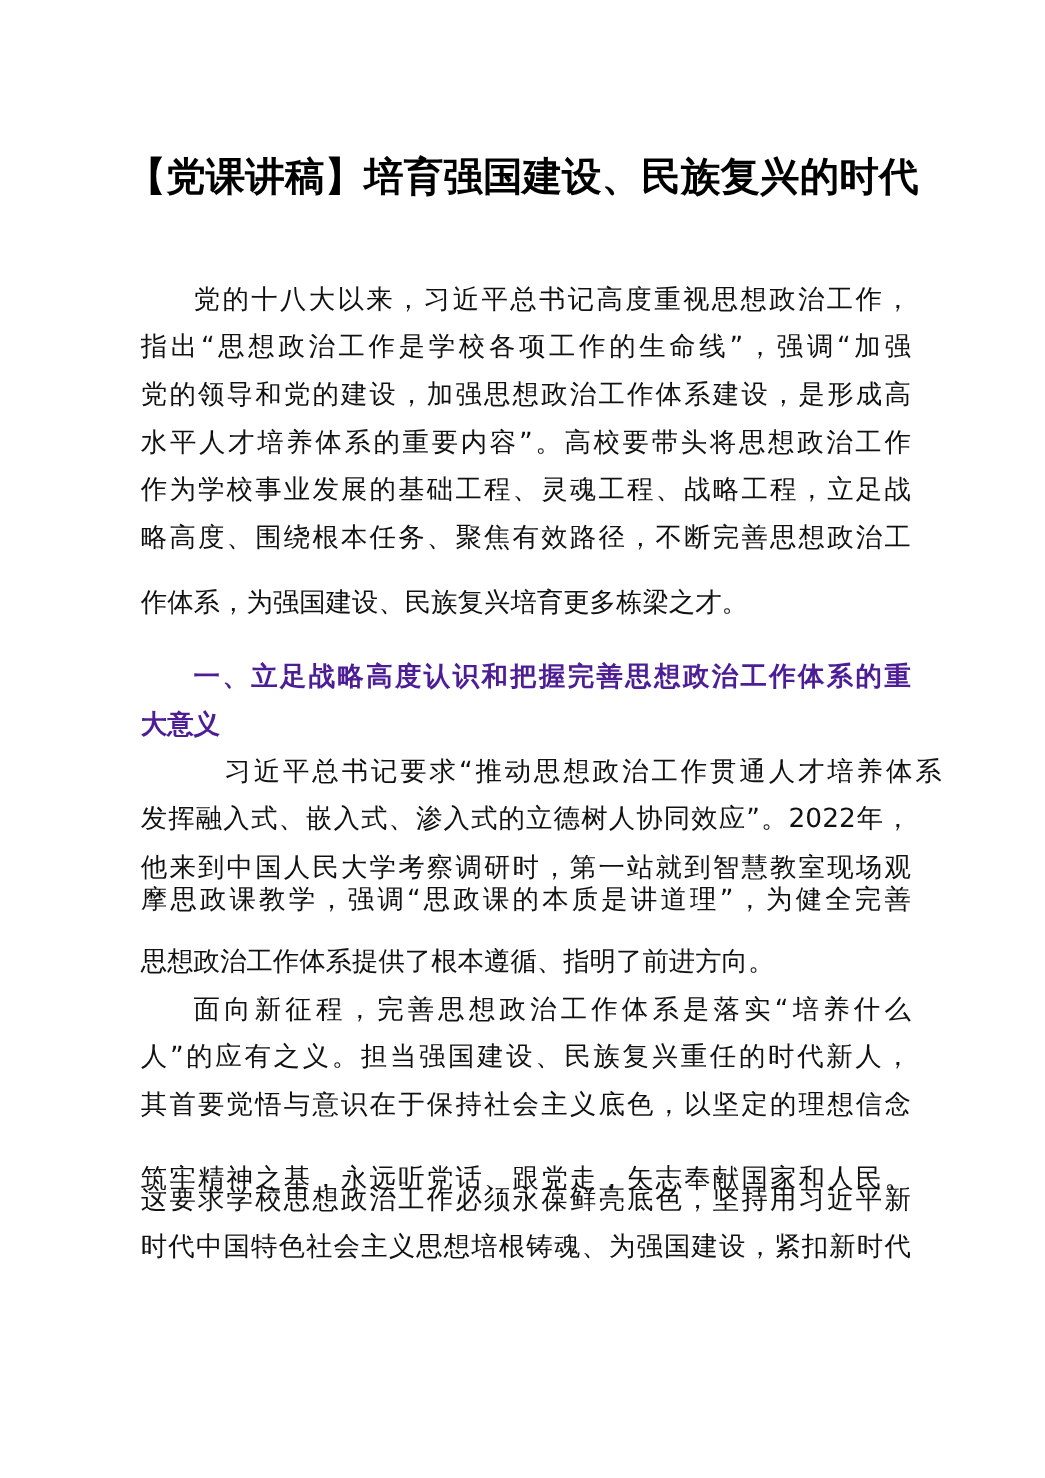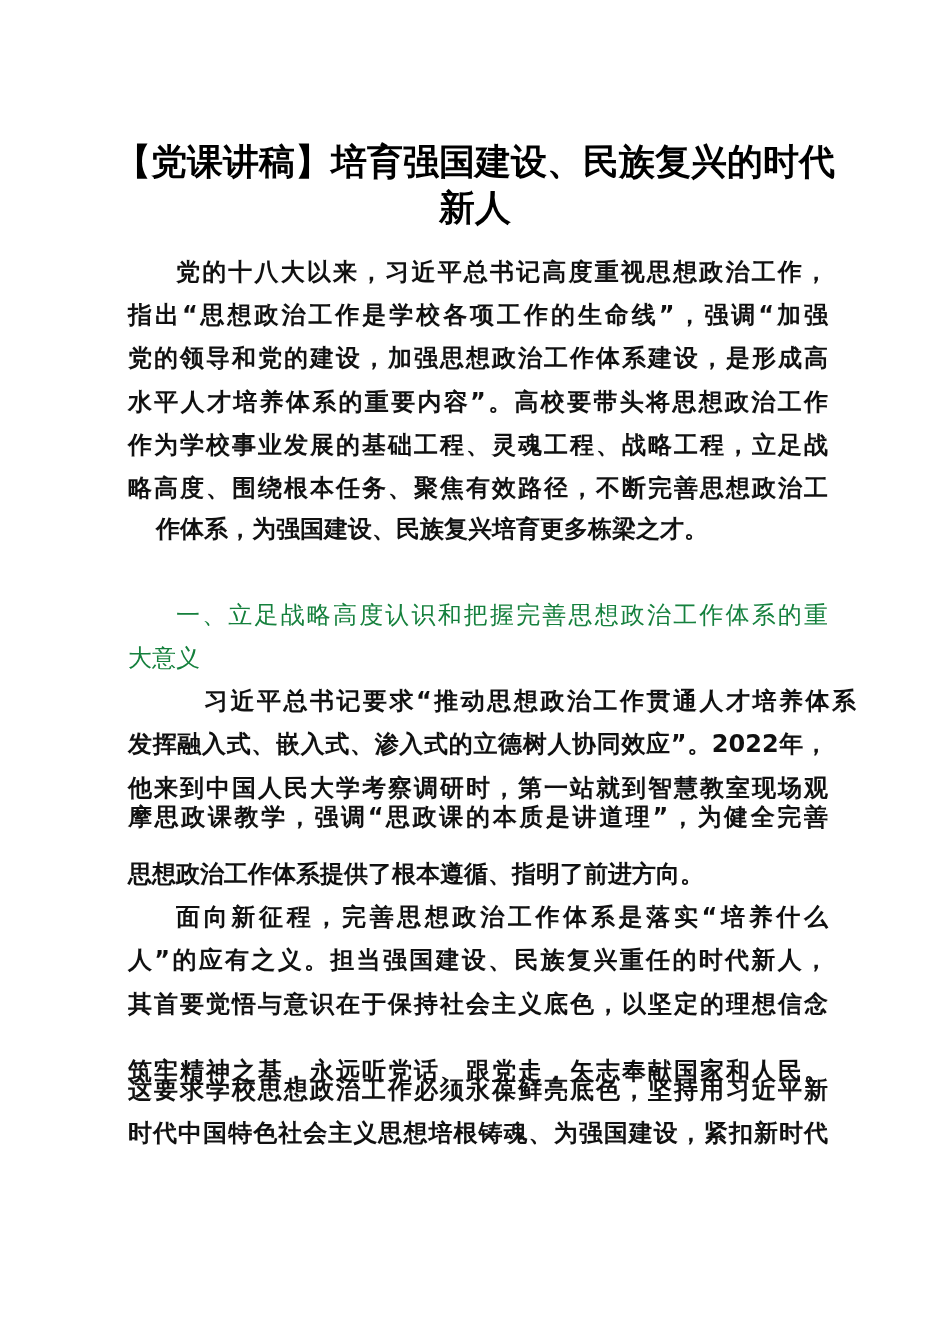--- a/index.html
+++ b/index.html
@@ -49,56 +49,55 @@
     }
     .ln {
       position: absolute;
       left: 0;
       width: 700px;
       height: 40px;
       line-height: 40px;
       white-space: nowrap;
       text-align: justify;
       text-align-last: justify;
-      font-weight: 700;
+      font-weight: 400;
       color: #111;
     }
     .ln.last {
       text-align-last: left;
     }
     .ln.indent {
       left: 48px;
       width: 652px;
     }
     .ln.heading {
       font-family: "DejaVu Sans", "Liberation Sans", sans-serif;
-      font-weight: normal;
-      color: #15803d;
+      font-weight: bold;
+      color: #4c1d95;
     }
   </style>
 </head>
 <body>
 
 <div class="page">
 
   <div class="title">
     <span class="line">【党课讲稿】培育强国建设、民族复兴的时代</span>
-    <span class="line">新人</span>
   </div>
 
   <div class="body">
 
     <div>
       <div class="ln indent" style="top:0px;">党的十八大以来，习近平总书记高度重视思想政治工作，</div>
       <div class="ln" style="top:43px;">指出“思想政治工作是学校各项工作的生命线”，强调“加强</div>
       <div class="ln" style="top:86px;">党的领导和党的建设，加强思想政治工作体系建设，是形成高</div>
       <div class="ln" style="top:130px;">水平人才培养体系的重要内容”。高校要带头将思想政治工作</div>
       <div class="ln" style="top:173px;">作为学校事业发展的基础工程、灵魂工程、战略工程，立足战</div>
       <div class="ln" style="top:216px;">略高度、围绕根本任务、聚焦有效路径，不断完善思想政治工</div>
-      <div class="ln last" style="top:257px;margin-left:28px;">作体系，为强国建设、民族复兴培育更多栋梁之才。</div>
+      <div class="ln last" style="top:275px;">作体系，为强国建设、民族复兴培育更多栋梁之才。</div>
     </div>
 
     <div>
       <div class="ln indent heading" style="top:343px;">一、立足战略高度认识和把握完善思想政治工作体系的重</div>
       <div class="ln heading last" style="top:386px;">大意义</div>
     </div>
 
     <div>
       <div class="ln indent" style="top:429px;margin-left:28px;">习近平总书记要求“推动思想政治工作贯通人才培养体系</div>
       <div class="ln" style="top:472px;">发挥融入式、嵌入式、渗入式的立德树人协同效应”。2022年，</div>

